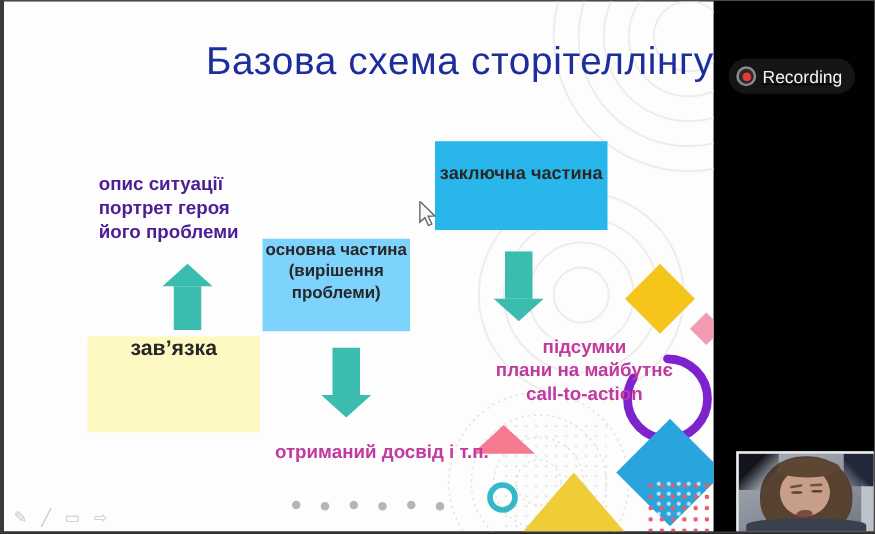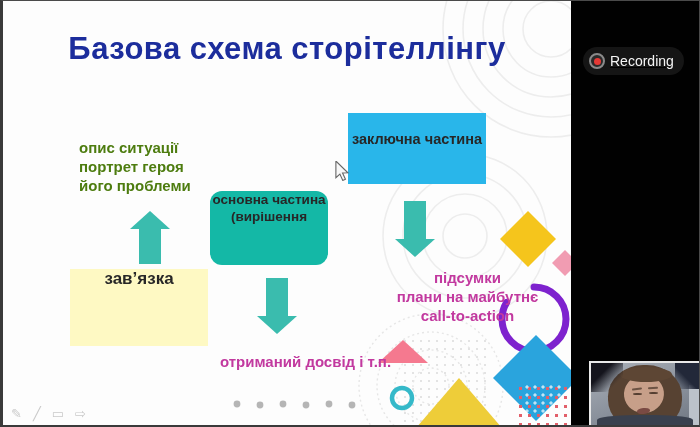--- a/index.html
+++ b/index.html
@@ -25,34 +25,34 @@
     background:radial-gradient(circle,#e25f6a 1.6px,transparent 2px);
     background-size:9px 9px;
   }
   .polka-white {
     position:absolute; left:520px; top:382px; width:40px; height:32px; z-index:3;
     background:radial-gradient(circle,rgba(255,255,255,.7) 1.4px,transparent 1.8px);
     background-size:8px 8px;
   }
   .slide-title {
     position:absolute; left:0; top:30px; width:568px; z-index:5;
-    text-align:center; font-size:31px; font-weight:bold; color:#1c2d9c;
+    text-align:right; font-size:31px; font-weight:normal; color:#1c2d9c;
     letter-spacing:.5px;
   }
   .note { position:absolute; z-index:5; font-weight:bold; line-height:19px; font-size:15px; }
   .note span { display:block; }
-  .note-left { left:76px; top:137px; color:#4d7c0f; text-align:left; }
+  .note-left { left:76px; top:137px; color:#4c1d95; text-align:left; }
   .note-bottom { left:210px; top:351px; width:185px; color:#c2399f; text-align:center; }
   .note-right { left:352px; top:267px; width:145px; color:#c2399f; text-align:center;margin-left:40px; }
   .box {
     position:absolute; z-index:5; display:flex; justify-content:center;
     font-weight:bold; color:#272727; text-align:center;
   }
   .box-yellow { left:67px; top:268px; width:138px; height:77px; background:#fef9c3; font-size:17px; }
-  .box-green  { left:207px; top:190px; width:118px; height:74px; background:#14b8a6; font-size:13.5px; line-height:17px;border-radius:12px; }
+  .box-green  { left:207px; top:190px; width:118px; height:74px; background:#7dd3fc; font-size:13.5px; line-height:17px; }
   .box-blue   { left:345px; top:112px; width:138px; height:71px; background:#29b6ea; font-size:14.5px; padding-top:18px; }
   .arrow { position:absolute; z-index:4; }
   .arrow-up   { left:127px; top:210px; }
   .arrow-dn1  { left:254px; top:277px; }
   .arrow-dn2  { left:392px; top:200px; }
   .toolbar {
     position:absolute; left:8px; top:405px; z-index:6; display:flex; gap:11px;
     color:#c9c9c9; font-size:13px;
   }
   .toolbar span { cursor:default; }
@@ -170,20 +170,21 @@
       <polygon points="0,38 40,38 20,56" fill="#3abcae"></polygon>
     </svg>
 
     <div class="box box-yellow">
       <span>зав’язка</span>
     </div>
     <div class="box box-green">
       <span>
         <span style="display:block">основна частина</span>
         <span style="display:block">(вирішення</span>
+        <span style="display:block">проблеми)</span>
       </span>
     </div>
     <div class="box box-blue">
       <span>заключна частина</span>
     </div>
 
     <div class="note note-bottom">
       <span>отриманий досвід і т.п.</span>
     </div>
 

